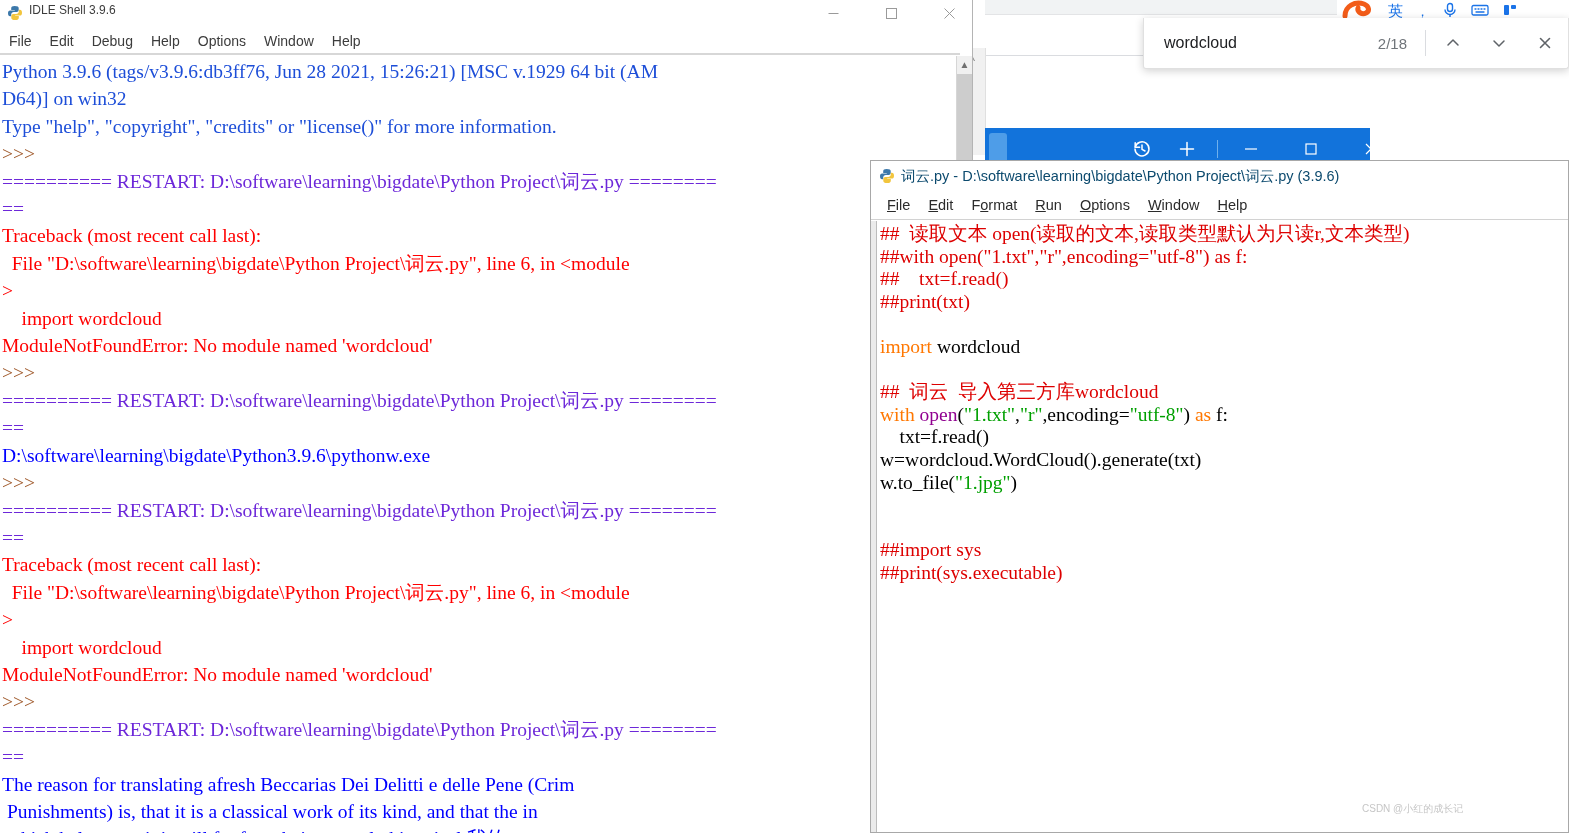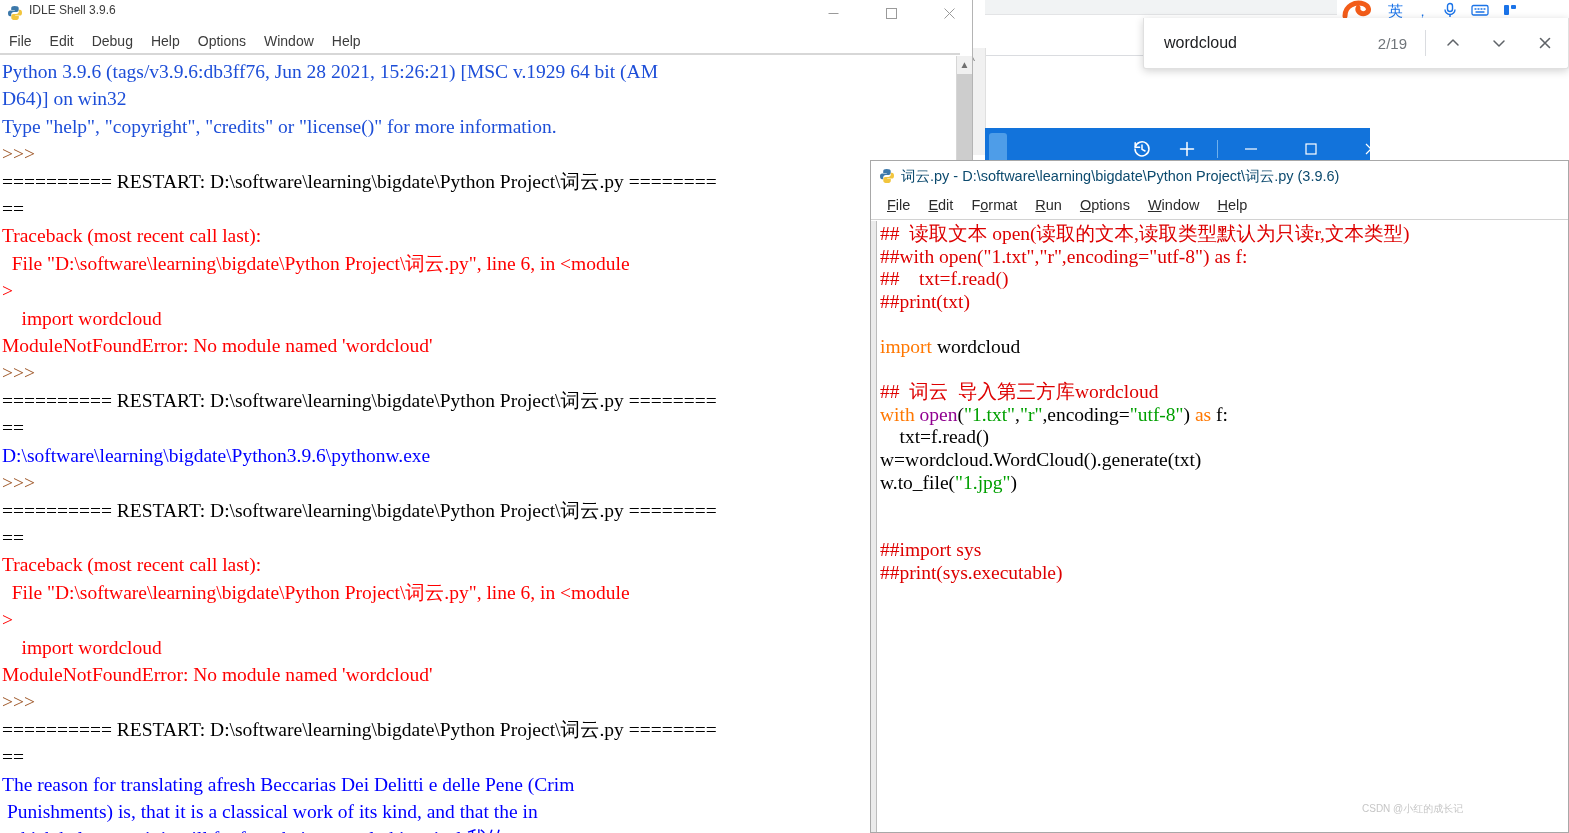--- a/index.html
+++ b/index.html
@@ -84,21 +84,21 @@
     font-family:"Liberation Serif",serif;
     font-size:19.5px;line-height:27.4px;
     white-space:pre;
     padding:2px 0 0 2px;
     color:#000000;
   }
   .c-black{color:#1d4ed8;}
   .c-red{color:#ff0000;}
   .c-blue{color:#0000ff;}
   .c-brown{color:#a05a2c;}
-  .c-restart{color:#000000;}
+  .c-restart{color:#6d28d9;}
 
   
   #shell-scrollbar{left:956px;top:56px;width:16px;height:777px;background:#f0f0f0;border-left:1px solid #d6d6d6;box-sizing:border-box;}
   #shell-scroll-up{left:957px;top:57px;width:15px;height:16px;color:#707070;font-size:10px;text-align:center;line-height:16px;}
   #shell-scroll-thumb{left:957px;top:74px;width:15px;height:160px;background:#cdcdcd;}
 
   
   #idle-editor-window{
     left:870px;top:160px;width:699px;height:673px;background:#ffffff;
     border:1px solid #a8a8a8;box-sizing:border-box;
@@ -165,21 +165,21 @@
   <span class="ime-item">
     <svg width="16" height="16" viewBox="0 0 16 16" fill="#1a73e8">
       <rect x="2" y="3" width="5" height="10" rx="1"></rect>
         <rect x="9" y="3" width="5" height="4" rx="1"></rect>
     </svg>
   </span>
 </div>
 
 <div class="abs" id="find-bar">
   <input id="find-input" type="text" value="wordcloud" style="">
-  <span id="find-count">2/19</span>
+  <span id="find-count">2/18</span>
   <span id="find-sep"></span>
   <span class="find-btn">
     <svg width="16" height="16" viewBox="0 0 16 16" fill="none" stroke="#5f6368" stroke-width="1.5" stroke-linecap="round" stroke-linejoin="round">
         <path d="M3 10l5-5 5 5"></path>
       </svg>
   </span>
   <span class="find-btn">
     <svg width="16" height="16" viewBox="0 0 16 16" fill="none" stroke="#5f6368" stroke-width="1.5" stroke-linecap="round" stroke-linejoin="round">
         <path d="M3 6l5 5 5-5"></path>
       </svg>

